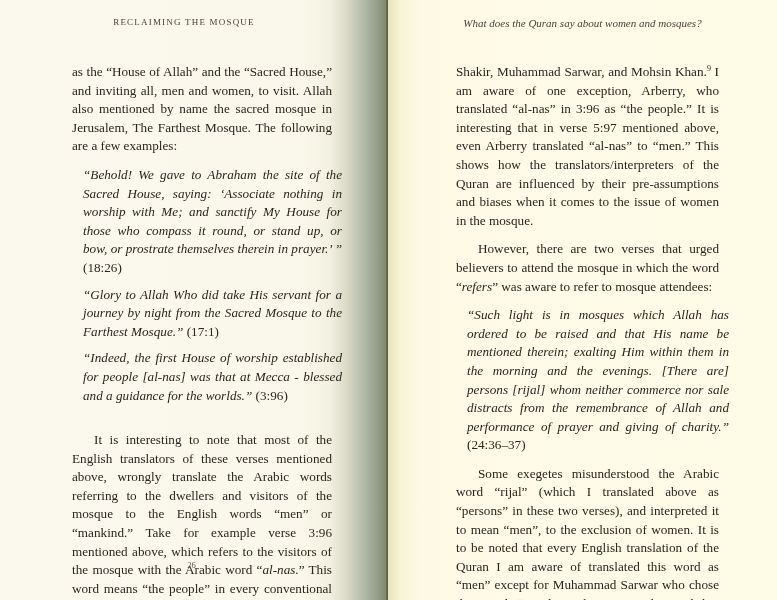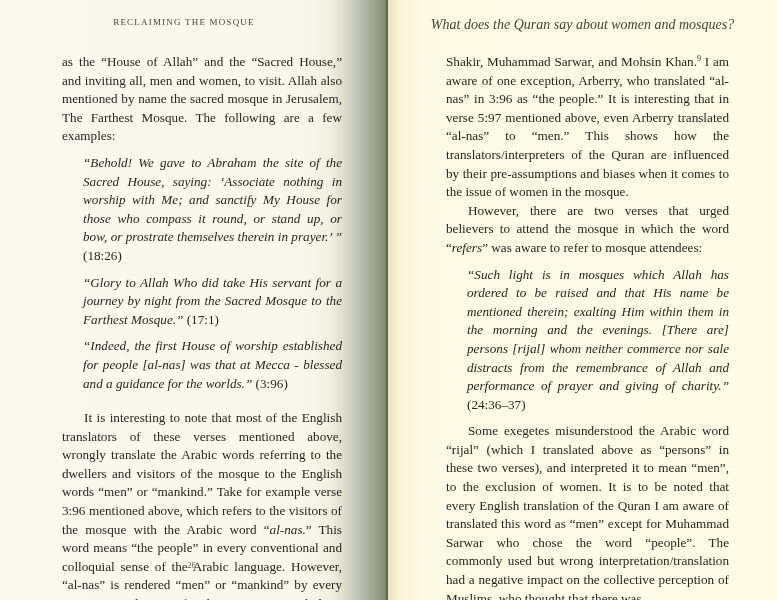--- a/index.html
+++ b/index.html
@@ -23,27 +23,27 @@
     width: 389px;
     background: linear-gradient(to right, #e9e2c0 0%, #f9f3d6 3%, #fdf9e4 8%, #fefbe8 40%, #fefbe6 100%);
   }
   .running-head {
     position: absolute; top: 17px; left: 0; right: 0; text-align: center;
     font-size: 9.5px; color: #4a4238;
   }
   .page-left .running-head {
     letter-spacing: 1.2px; text-transform: uppercase; padding-right: 20px; font-size: 9px;
   }
-  .page-right .running-head { font-style: italic; font-size: 14px; }
+  .page-right .running-head { font-style: italic; font-size: 11px; }
   .body-text {
     position: absolute; font-size: 13.2px; line-height: 18.6px; text-align: justify;
   }
   .page-left .body-text { left: 62px; width: 280px; top: 53px; }
   .page-right .body-text { left: 58px; width: 283px; top: 53px; }
-  p { margin: 0; }
+  p { margin: 10px; }
   p.indent { text-indent: 22px; }
   .quote {
     font-style: italic; margin: 8px 0 8px 21px; text-align: justify;
   }
   .quote .ref { font-style: normal; }
   .folio {
     position: absolute; top: 560px; left: 0; right: 0; text-align: center; font-size: 8.5px; color: #5a5045;
   }
   .page-left .folio { padding-right: 5px; }
   .fn { font-size: 8px; vertical-align: super; line-height: 0; }

